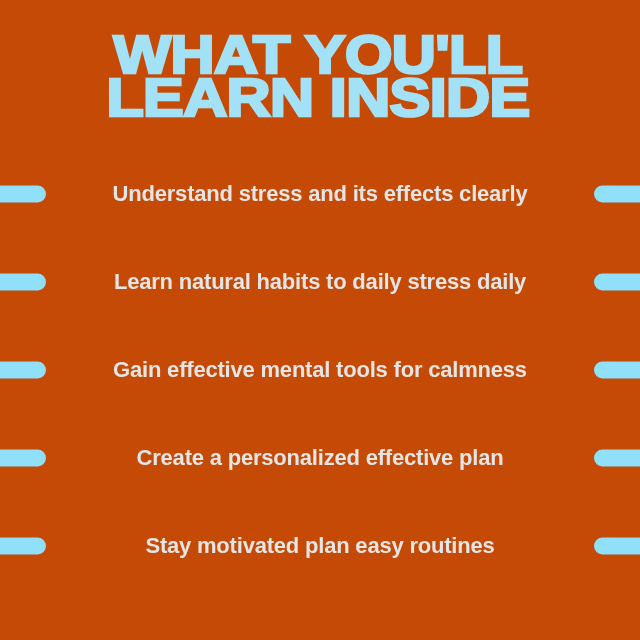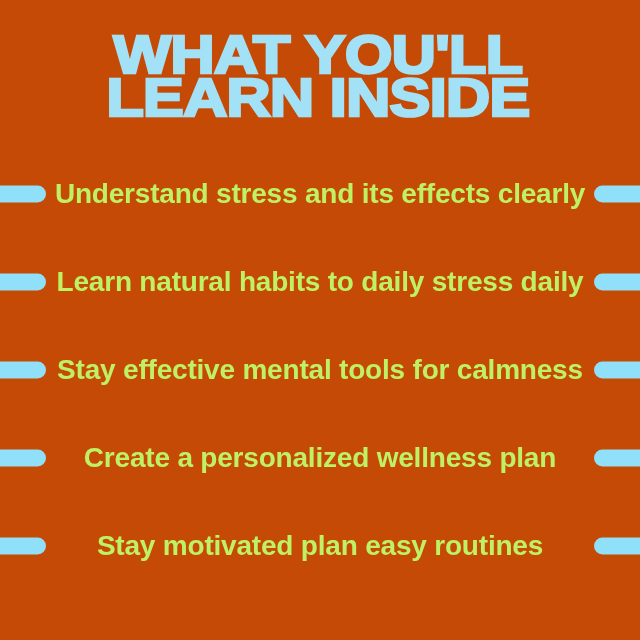--- a/index.html
+++ b/index.html
@@ -80,24 +80,24 @@
     border-radius: 9px;
   }
 
   .pill-right {
     right: -30px;
     width: 76px;
     border-radius: 9px;
   }
 
   .row-text {
-    color: #bef264;
+    color: #e5e5e5;
     font-family: "Liberation Sans", sans-serif;
     font-weight: 700;
-    font-size: 28px;
+    font-size: 22px;
     line-height: 26px;
     letter-spacing: -0.2px;
     white-space: nowrap;
     text-align: center;
   }
 </style>
 </head>
 <body>
 
 <div id="poster">
@@ -116,27 +116,27 @@
     </div>
 
     <div class="row">
       <span class="pill pill-left"></span>
       <span class="row-text">Learn natural habits to daily stress daily</span>
       <span class="pill pill-right"></span>
     </div>
 
     <div class="row">
       <span class="pill pill-left"></span>
-      <span class="row-text">Stay effective mental tools for calmness</span>
+      <span class="row-text">Gain effective mental tools for calmness</span>
       <span class="pill pill-right"></span>
     </div>
 
     <div class="row">
       <span class="pill pill-left"></span>
-      <span class="row-text">Create a personalized wellness plan</span>
+      <span class="row-text">Create a personalized effective plan</span>
       <span class="pill pill-right"></span>
     </div>
 
     <div class="row">
       <span class="pill pill-left"></span>
       <span class="row-text">Stay motivated plan easy routines</span>
       <span class="pill pill-right"></span>
     </div>
 
   </div>

